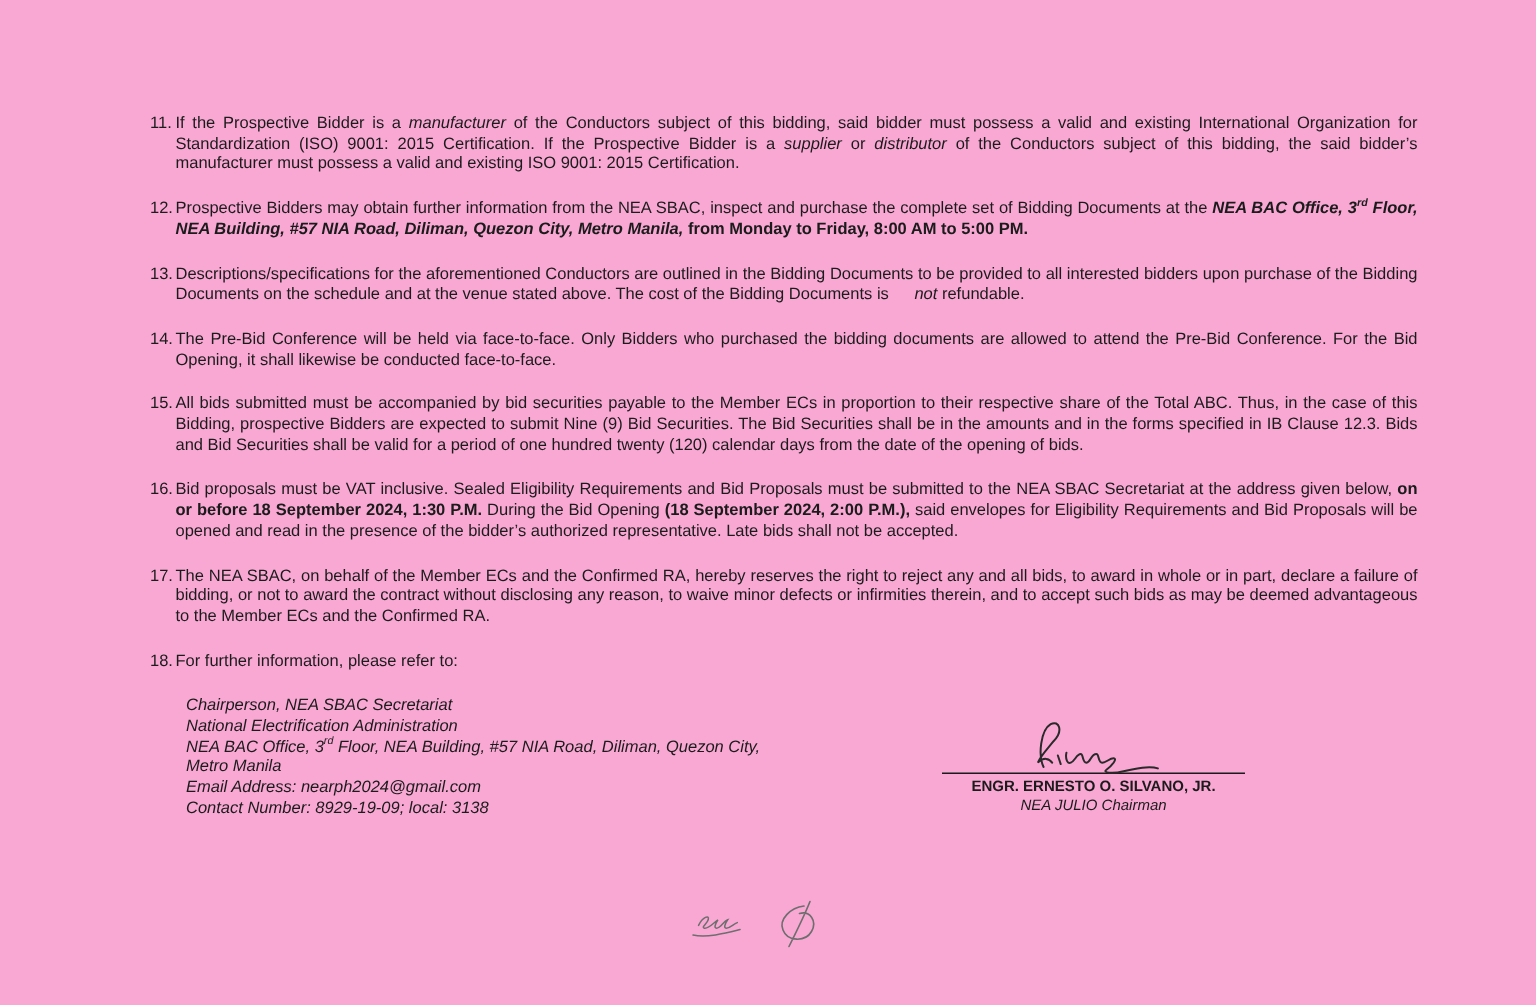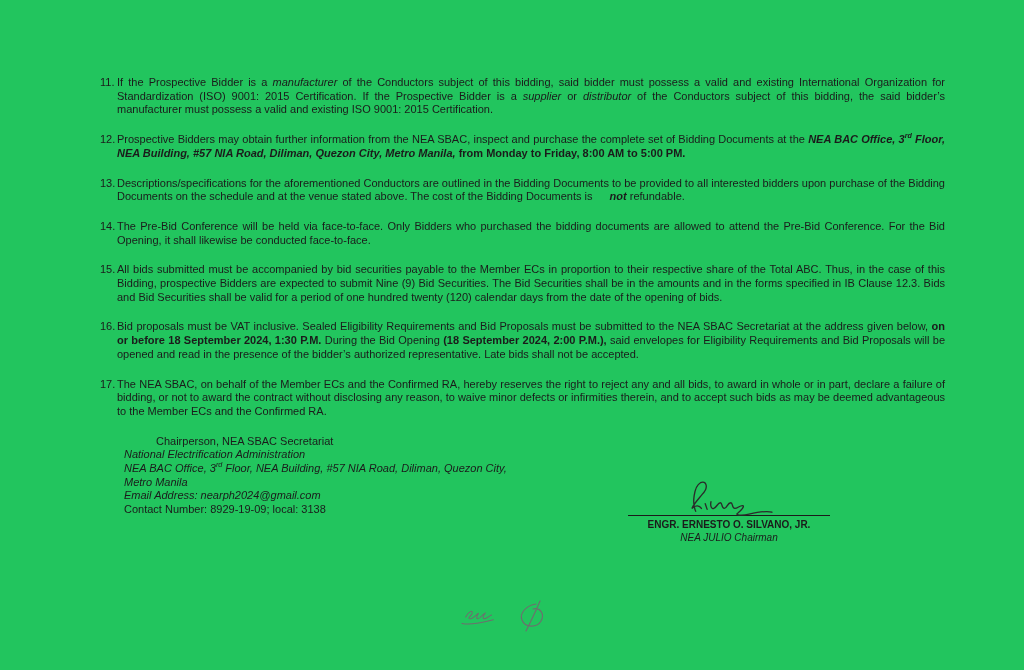--- a/index.html
+++ b/index.html
@@ -1,19 +1,19 @@
 <!DOCTYPE html>
 <html><head>
 <meta charset="utf-8">
 <style>
   html,body{margin:0;padding:0;background:#ffffff;}
   .page{
     position:relative;
     width:1024px;height:670px;
-    background:#22c55e;
+    background:#f9a8d4;
     font-family:"Liberation Sans","DejaVu Sans",sans-serif;
     color:#1b1b1b;
     overflow:hidden;
   }
   .content{
     position:absolute;left:100px;top:76px;width:845px;
     font-size:11px;line-height:13.7px;
   }
   .item{display:flex;margin:0 0 16px 0;}
   .num{width:17px;flex-shrink:0;}
@@ -44,21 +44,21 @@
       <div class="txt"><span>If the Prospective Bidder is a </span><span style="font-style: italic;">manufacturer</span><span> of the Conductors subject of this bidding, said bidder must possess a valid and existing International Organization for Standardization (ISO) 9001: 2015 Certification. If the Prospective Bidder is a </span><span style="font-style: italic;">supplier</span><span> or </span><span style="font-style: italic;">distributor</span><span> of the Conductors subject of this bidding, the said bidder’s manufacturer must possess a valid and existing ISO 9001: 2015 Certification.</span></div>
     </div>
 
     <div class="item">
       <span class="num">12.</span>
       <div class="txt"><span>Prospective Bidders may obtain further information from the NEA SBAC, inspect and purchase the complete set of Bidding Documents at the </span><span style="font-weight: bold; font-style: italic;">NEA BAC Office, 3</span><sup style="font-weight: bold; font-style: italic;">rd</sup><span style="font-weight: bold; font-style: italic;"> Floor, NEA Building, #57 NIA Road, Diliman, Quezon City, Metro Manila,</span><span style="font-weight: bold;"> from Monday to Friday, 8:00 AM to 5:00 PM.</span></div>
     </div>
 
     <div class="item">
       <span class="num">13.</span>
-      <div class="txt"><span>Descriptions/specifications for the aforementioned Conductors are outlined in the Bidding Documents to be provided to all interested bidders upon purchase of the Bidding Documents on the schedule and at the venue stated above. The cost of the Bidding Documents is </span><span style="font-weight: bold; font-style: italic; padding-left: 14px;">not</span><span> refundable.</span></div>
+      <div class="txt"><span>Descriptions/specifications for the aforementioned Conductors are outlined in the Bidding Documents to be provided to all interested bidders upon purchase of the Bidding Documents on the schedule and at the venue stated above. The cost of the Bidding Documents is </span><span style="font-weight: normal; font-style: italic; padding-left: 14px;">not</span><span> refundable.</span></div>
     </div>
 
     <div class="item">
       <span class="num">14.</span>
       <div class="txt"><span>The Pre-Bid Conference will be held via face-to-face. Only Bidders who purchased the bidding documents are allowed to attend the Pre-Bid Conference. For the Bid Opening, it shall likewise be conducted face-to-face.</span></div>
     </div>
 
     <div class="item">
       <span class="num">15.</span>
       <div class="txt"><span>All bids submitted must be accompanied by bid securities payable to the Member ECs in proportion to their respective share of the Total ABC. Thus, in the case of this Bidding, prospective Bidders are expected to submit Nine (9) Bid Securities. The Bid Securities shall be in the amounts and in the forms specified in IB Clause 12.3. Bids and Bid Securities shall be valid for a period of one hundred twenty (120) calendar days from the date of the opening of bids.</span></div>
@@ -67,28 +67,32 @@
     <div class="item">
       <span class="num">16.</span>
       <div class="txt"><span>Bid proposals must be VAT inclusive. Sealed Eligibility Requirements and Bid Proposals must be submitted to the NEA SBAC Secretariat at the address given below, </span><span style="font-weight: bold;">on or before 18 September 2024, 1:30 P.M.</span><span> During the Bid Opening </span><span style="font-weight: bold;">(18 September 2024, 2:00 P.M.),</span><span> said envelopes for Eligibility Requirements and Bid Proposals will be opened and read in the presence of the bidder’s authorized representative. Late bids shall not be accepted.</span></div>
     </div>
 
     <div class="item">
       <span class="num">17.</span>
       <div class="txt"><span>The NEA SBAC, on behalf of the Member ECs and the Confirmed RA, hereby reserves the right to reject any and all bids, to award in whole or in part, declare a failure of bidding, or not to award the contract without disclosing any reason, to waive minor defects or infirmities therein, and to accept such bids as may be deemed advantageous to the Member ECs and the Confirmed RA.</span></div>
     </div>
 
+    <div class="item">
+      <span class="num">18.</span>
+      <div class="txt"><span>For further information, please refer to:</span></div>
+    </div>
 
     <div class="contact">
-      <div class="cline"><span style=" margin-left: 32px;">Chairperson, NEA SBAC Secretariat</span></div>
+      <div class="cline"><span style="font-style: italic;">Chairperson, NEA SBAC Secretariat</span></div>
       <div class="cline"><span style="font-style: italic;">National Electrification Administration</span></div>
       <div class="cline"><span style="font-style: italic;">NEA BAC Office, 3</span><sup style="font-style: italic;">rd</sup><span style="font-style: italic;"> Floor, NEA Building, #57 NIA Road, Diliman, Quezon City,</span></div>
       <div class="cline"><span style="font-style: italic; margin-top: 33px;">Metro Manila</span></div>
       <div class="cline"><span style="font-style: italic;">Email Address: nearph2024@gmail.com</span></div>
-      <div class="cline"><span style="">Contact Number: 8929-19-09; local: 3138</span></div>
+      <div class="cline"><span style="font-style: italic;">Contact Number: 8929-19-09; local: 3138</span></div>
     </div>
 
   </div>
 
   <div class="signature">
     <svg class="sig-scribble" width="100" height="40" viewBox="0 0 100 42">
       <path d="M14,36 C10,28 12,10 19,6 C25,3 28,11 21,18 C17,23 12,28 10,33 C14,29 18,30 20,33
                M24,28 L26,34
                M30,26 C29,31 31,34 33,33 C36,32 37,27 40,27 C42,27 41,33 44,33 C47,33 47,27 51,27 C53,27 52,33 55,33 C58,33 60,30 63,30 C66,30 62,35 58,38 C55,40 62,41 70,39 C79,37 88,35 94,37" fill="none" stroke="#2a2a2a" stroke-width="1.4" stroke-linecap="round"></path>
     </svg>

